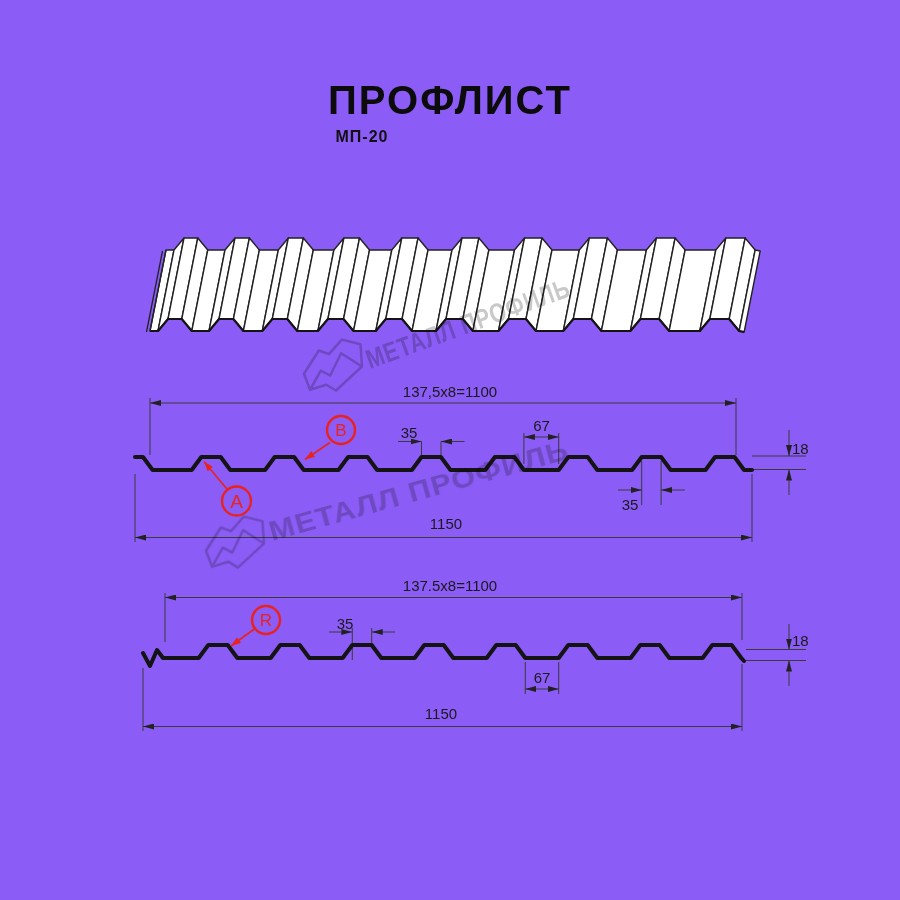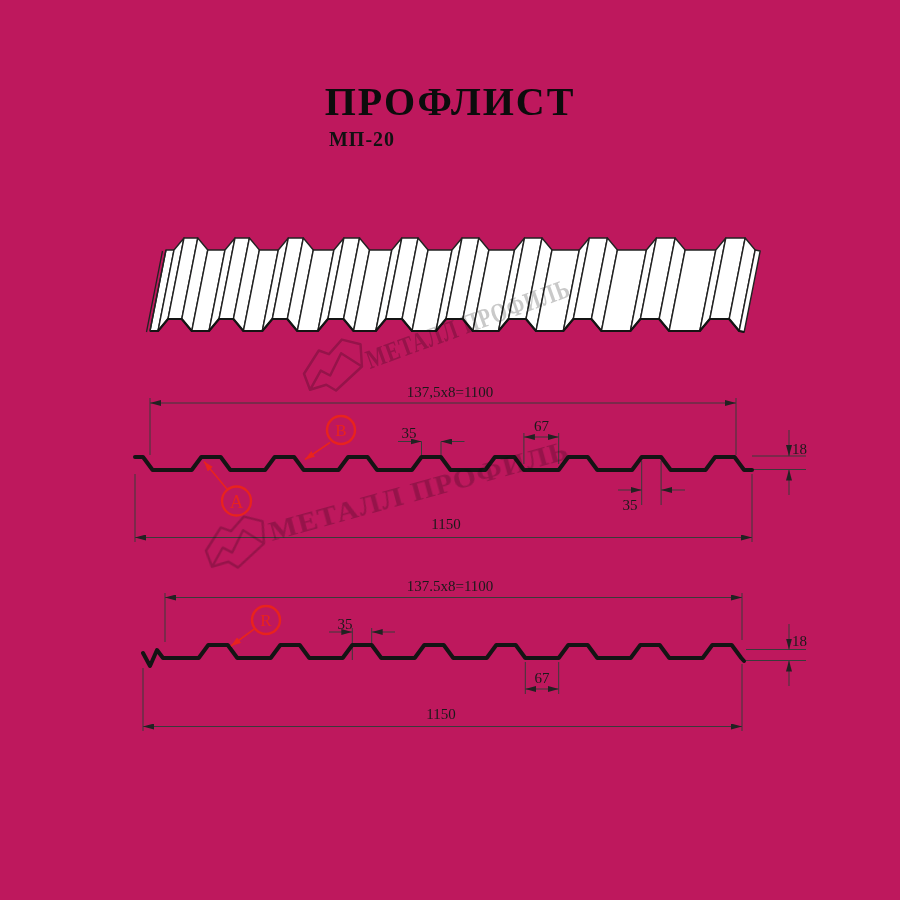--- a/index.html
+++ b/index.html
@@ -1,26 +1,26 @@
 <!DOCTYPE html>
 <html style="--ink: #1a1a1a; --accent-red: #e8231e; --watermark: #c9c9c9;"><head>
 <meta charset="utf-8">
 <style>
   :root{
     --ink:#1a1a1a;
     --accent-red:#e8231e;
     --watermark:#c9c9c9;
   }
   html,body{margin:0;padding:0;background:#ffffff;}
-  .page{position:relative;width:900px;height:900px;background:#be185d;overflow:hidden;
-        font-family:Liberation Serif, serif;}
+  .page{position:relative;width:900px;height:900px;background:#8b5cf6;overflow:hidden;
+        font-family:Liberation Sans, sans-serif;}
   .title{position:absolute;top:78px;left:0;width:900px;text-align:center;
          font-size:40px;font-weight:700;letter-spacing:2px;color:#0c0c0c;}
   .subtitle{position:absolute;top:128px;left:0;width:724px;text-align:center;
-         font-size:20px;font-weight:700;letter-spacing:1px;color:#111;}
+         font-size:16px;font-weight:700;letter-spacing:1px;color:#111;}
   .footer{position:absolute;top:798px;left:0;width:900px;text-align:center;
          font-size:19px;font-weight:700;letter-spacing:.4px;color:#111;}
   svg.canvas{position:absolute;left:0;top:0;}
   .dl{stroke:#3a3a3a;stroke-width:1;fill:none;}
   .profile{stroke:#141414;stroke-width:4;fill:none;stroke-linejoin:round;stroke-linecap:round;}
   .iso-face{fill:#ffffff;stroke:#222;stroke-width:1.4;stroke-linejoin:round;}
   .iso-near{stroke:#141414;stroke-width:2.2;fill:none;stroke-linejoin:round;}
   .iso-edge{stroke:#222;stroke-width:1.3;fill:none;}
   .dt{font-size:15px;fill:var(--ink);}
   .mid{text-anchor:middle;}

